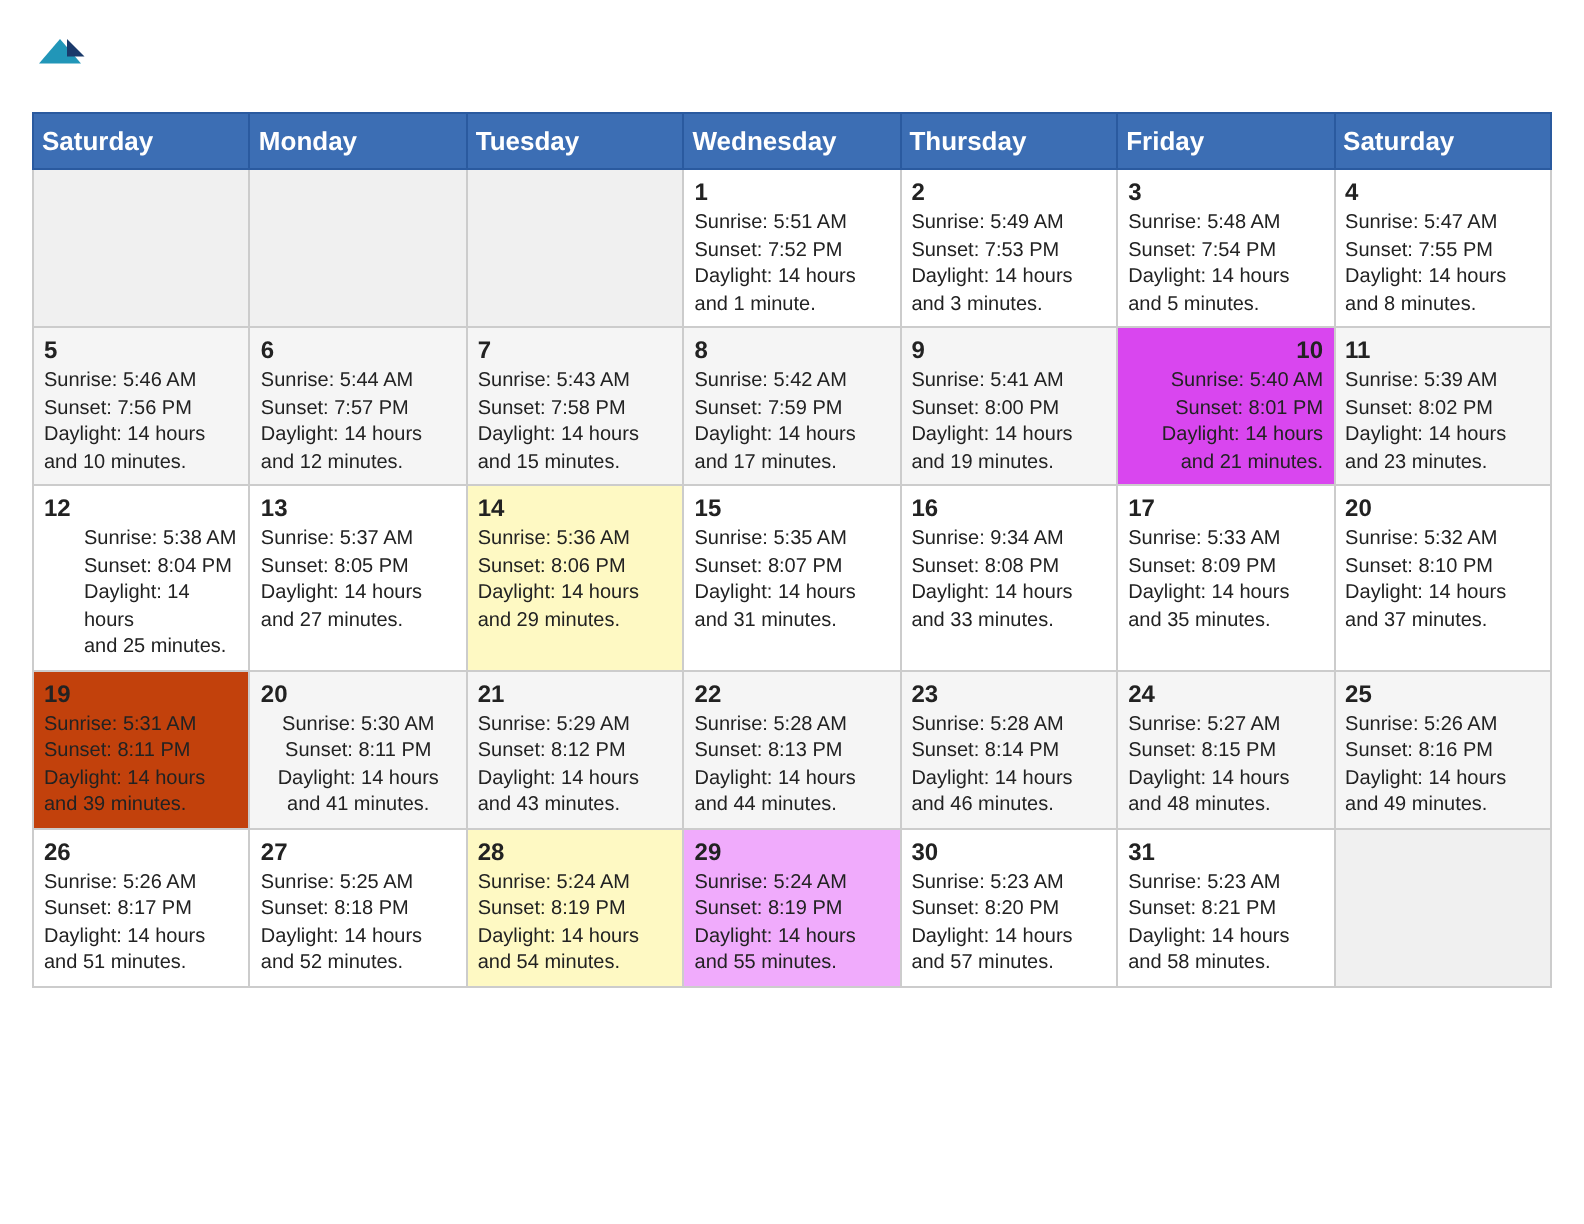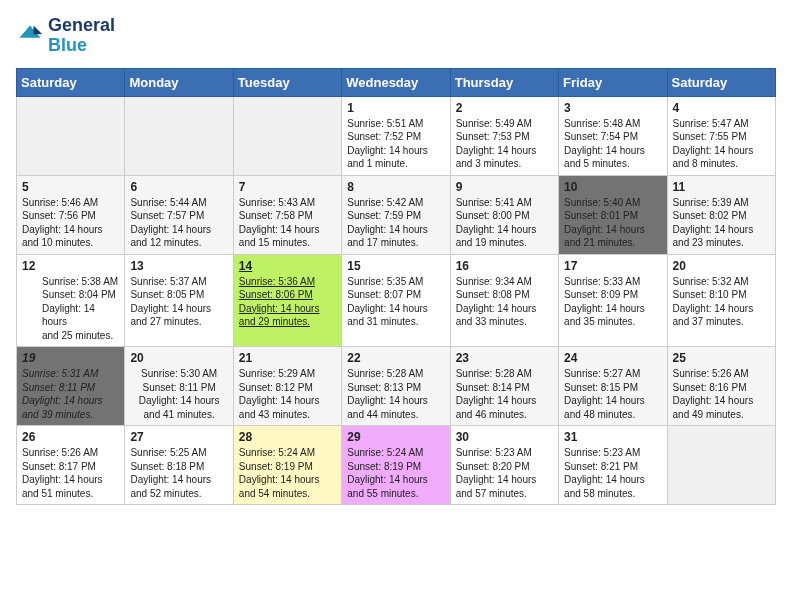--- a/index.html
+++ b/index.html
@@ -93,24 +93,20 @@
   </style>
 </head>
 <body>
 
 <div class="header">
   <div class="logo">
     <svg class="logo-icon" viewBox="0 0 32 32" xmlns="http://www.w3.org/2000/svg">
       <polygon points="16,4 28,18 4,18" fill="#2196b8"></polygon>
       <polygon points="20,4 30,14 20,14" fill="#1a3a6b"></polygon>
     </svg>
-    <div class="logo-text">
-      <div>General</div>
-      <div><span>Blue</span></div>
-    </div>
   </div>
   <div class="title-block">
     <div class="month-title"></div>
     <div class="location"></div>
   </div>
 </div>
 
 <table class="calendar">
   <thead>
     <tr>
@@ -186,21 +182,21 @@
 Daylight: 14 hours
 and 17 minutes.</div>
         </td>
         <td style="background: rgb(245, 245, 245);">
           <span class="day-num">9</span>
           <div class="cell-text" style="white-space: pre-line;">Sunrise: 5:41 AM
 Sunset: 8:00 PM
 Daylight: 14 hours
 and 19 minutes.</div>
         </td>
-        <td style="background: #737373;">
+        <td style="background: #d946ef; text-align: right;">
           <span class="day-num">10</span>
           <div class="cell-text" style="white-space: pre-line;">Sunrise: 5:40 AM
 Sunset: 8:01 PM
 Daylight: 14 hours
 and 21 minutes.</div>
         </td>
         <td style="background: rgb(245, 245, 245);">
           <span class="day-num">11</span>
           <div class="cell-text" style="white-space: pre-line;">Sunrise: 5:39 AM
 Sunset: 8:02 PM
@@ -216,21 +212,21 @@
 Daylight: 14 hours
 and 25 minutes.</div>
         </td>
         <td style="background: rgb(255, 255, 255);">
           <span class="day-num">13</span>
           <div class="cell-text" style="white-space: pre-line;">Sunrise: 5:37 AM
 Sunset: 8:05 PM
 Daylight: 14 hours
 and 27 minutes.</div>
         </td>
-        <td style="background: #bef264; text-decoration: underline;">
+        <td style="background: #fef9c3;">
           <span class="day-num">14</span>
           <div class="cell-text" style="white-space: pre-line;">Sunrise: 5:36 AM
 Sunset: 8:06 PM
 Daylight: 14 hours
 and 29 minutes.</div>
         </td>
         <td style="background: rgb(255, 255, 255);">
           <span class="day-num">15</span>
           <div class="cell-text" style="white-space: pre-line;">Sunrise: 5:35 AM
 Sunset: 8:07 PM
@@ -253,21 +249,21 @@
         </td>
         <td style="background: rgb(255, 255, 255);">
           <span class="day-num">20</span>
           <div class="cell-text" style="white-space: pre-line;">Sunrise: 5:32 AM
 Sunset: 8:10 PM
 Daylight: 14 hours
 and 37 minutes.</div>
         </td>
       </tr>
       <tr>
-        <td style="background: #737373; font-style: italic;">
+        <td style="background: #c2410c;">
           <span class="day-num">19</span>
           <div class="cell-text" style="white-space: pre-line;">Sunrise: 5:31 AM
 Sunset: 8:11 PM
 Daylight: 14 hours
 and 39 minutes.</div>
         </td>
         <td style="background: rgb(245, 245, 245);">
           <span class="day-num">20</span>
           <div class="cell-text" style="white-space: pre-line; text-align: center;">Sunrise: 5:30 AM
 Sunset: 8:11 PM

